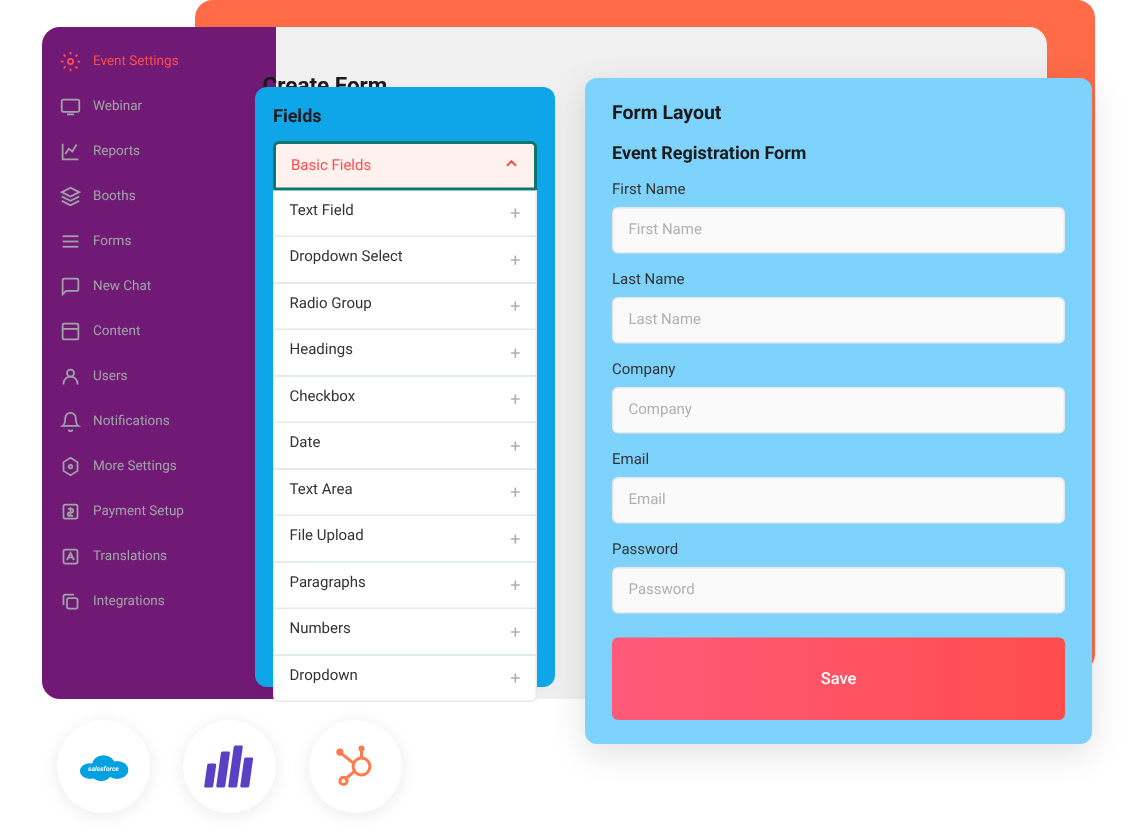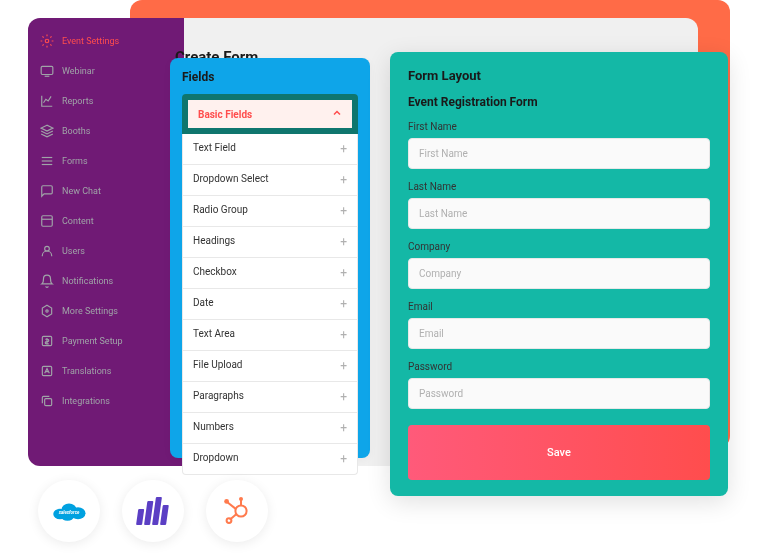--- a/index.html
+++ b/index.html
@@ -12,27 +12,27 @@
 .sidebar { position: absolute; left: 28px; top: 18px; width: 156px; height: 448px; background: #701a75; border-radius: 12px 0 0 12px; padding: 8px 0; }
 .sidebar-item { display: flex; align-items: center; padding: 8px 12px; font-size: 9px; color: #a0a4a8; cursor: pointer; }
 .sidebar-item.active { color: #ff4d4d; }
 .sidebar-icon { width: 14px; height: 14px; margin-right: 8px; display: flex; align-items: center; justify-content: center; flex-shrink: 0; }
 .sidebar-icon svg { width: 14px; height: 14px; }
 
 .page-title { position: absolute; left: 175px; top: 48px; font-size: 15px; font-weight: 700; color: #1a1a1a; }
 
 .fields-panel { position: absolute; left: 170px; top: 58px; width: 200px; height: 400px; background: #0ea5e9; border-radius: 8px; padding: 12px; box-shadow: 0 2px 8px rgba(0,0,0,0.04); }
 .fields-header { font-size: 12px; font-weight: 700; color: #1a1a1a; margin-bottom: 10px; }
-.field-group-hdr { display: flex; justify-content: space-between; align-items: center; padding: 8px 10px; background: #fff1ee; border: 6px solid #0f766e; border-radius: 4px 4px 0 0; font-size: 10px; color: #ff4d4d; cursor: pointer; font-weight: bold; }
+.field-group-hdr { display: flex; justify-content: space-between; align-items: center; padding: 8px 10px; background: #fff1ee; border: 2px solid #0f766e; border-radius: 4px 4px 0 0; font-size: 10px; color: #ff4d4d; cursor: pointer; }
 .field-item { display: flex; justify-content: space-between; align-items: flex-start; padding: 8px 10px; background: #fff; border: 1px solid #e8e8e8; border-top: none; font-size: 10px; color: #333; cursor: pointer; }
 .field-item:last-child { border-radius: 0 0 4px 4px; }
 .plus { color: #b0b0b0; font-size: 12px; font-weight: 400; }
 .chev { color: #ff4d4d; }
 
-.layout-panel { position: absolute; left: 390px; top: 52px; width: 338px; height: 444px; background: #14b8a6; border-radius: 8px; padding: 16px 18px; box-shadow: 0 6px 24px rgba(0,0,0,0.12); }
+.layout-panel { position: absolute; left: 390px; top: 52px; width: 338px; height: 444px; background: #7dd3fc; border-radius: 8px; padding: 16px 18px; box-shadow: 0 6px 24px rgba(0,0,0,0.12); }
 .layout-header { font-size: 13px; font-weight: 700; color: #1a1a1a; margin-bottom: 12px; }
 .form-title { font-size: 12px; font-weight: 700; color: #1a1a1a; margin-bottom: 12px; }
 .form-field { margin-bottom: 12px; }
 .form-label { font-size: 10px; color: #333; margin-bottom: 6px; display: block; }
 .form-input { width: 100%; padding: 9px 10px; border: 1px solid #e8e8e8; background: #fafafa; border-radius: 4px; font-size: 10px; color: #333; }
 .form-input::placeholder { color: #b0b0b0; }
 .save-btn { width: 100%; padding: 21px; background: linear-gradient(90deg, #ff5a7a, #ff4d4d); color: #fff; border: none; border-radius: 4px; font-size: 11px; font-weight: 500; cursor: pointer; margin-top: 4px; }
 
 .logos { position: absolute; left: 38px; top: 480px; display: flex; gap: 22px; }
 .logo-circle { width: 62px; height: 62px; border-radius: 50%; background: #fff; box-shadow: 0 2px 12px rgba(0,0,0,0.08); display: flex; align-items: center; justify-content: center; }

